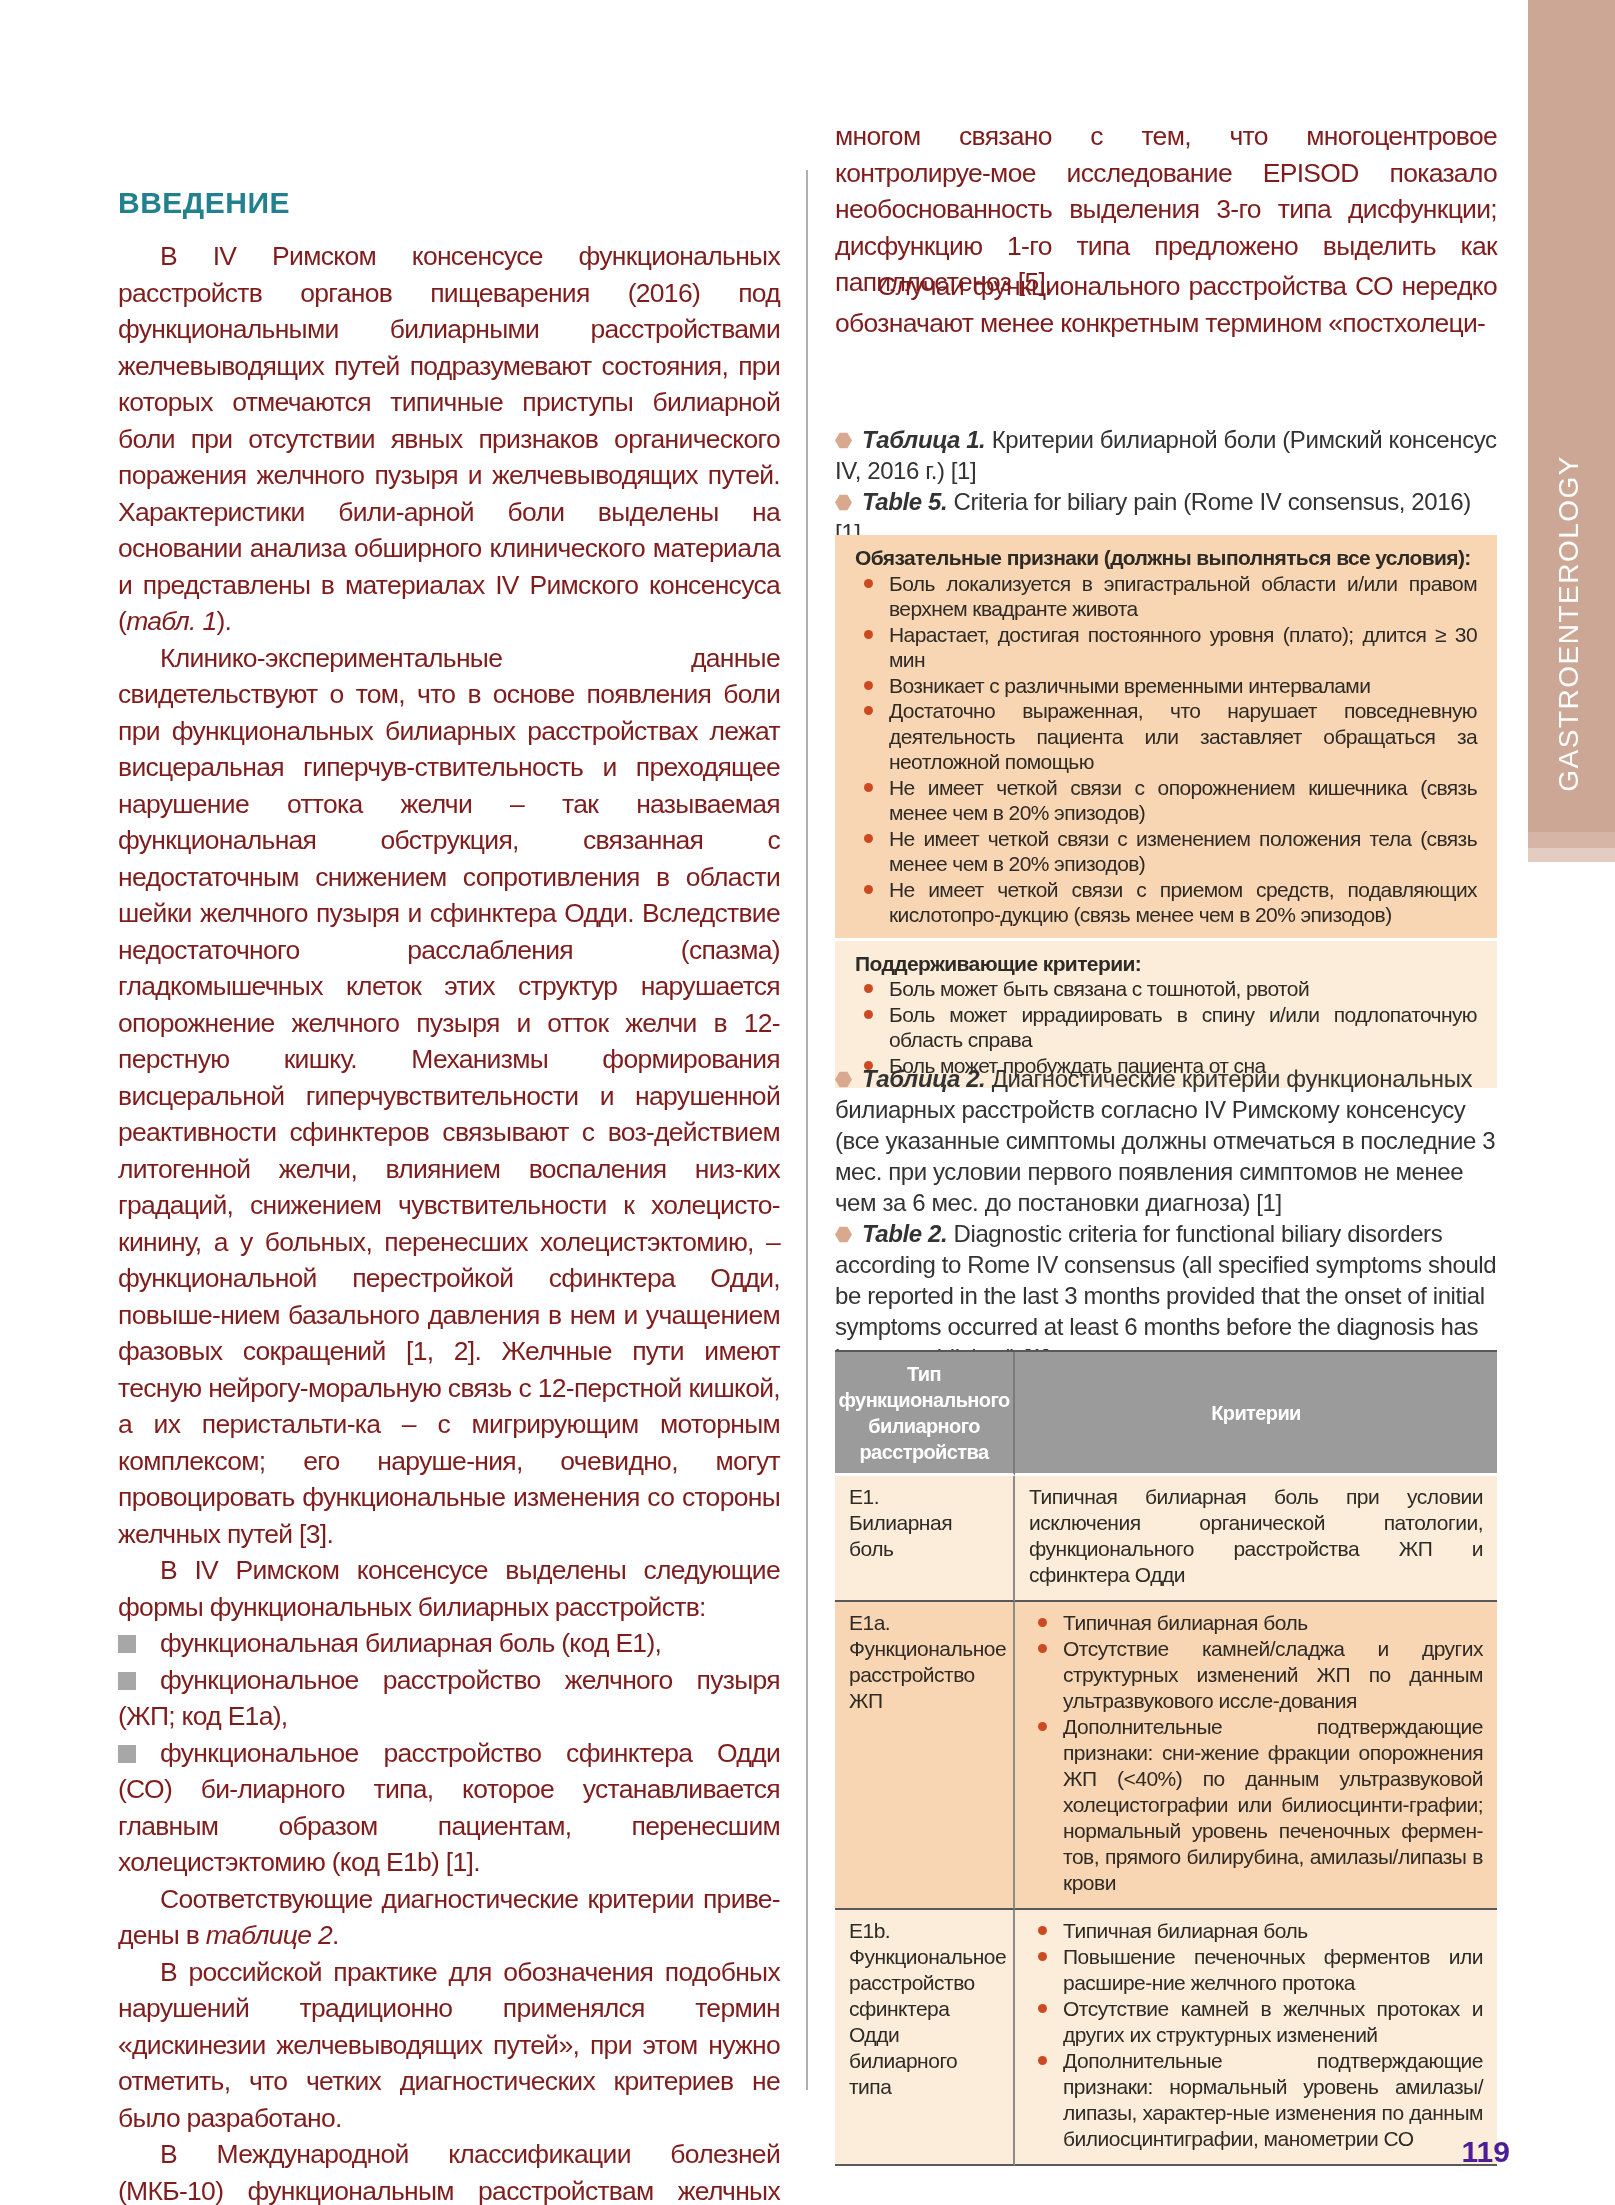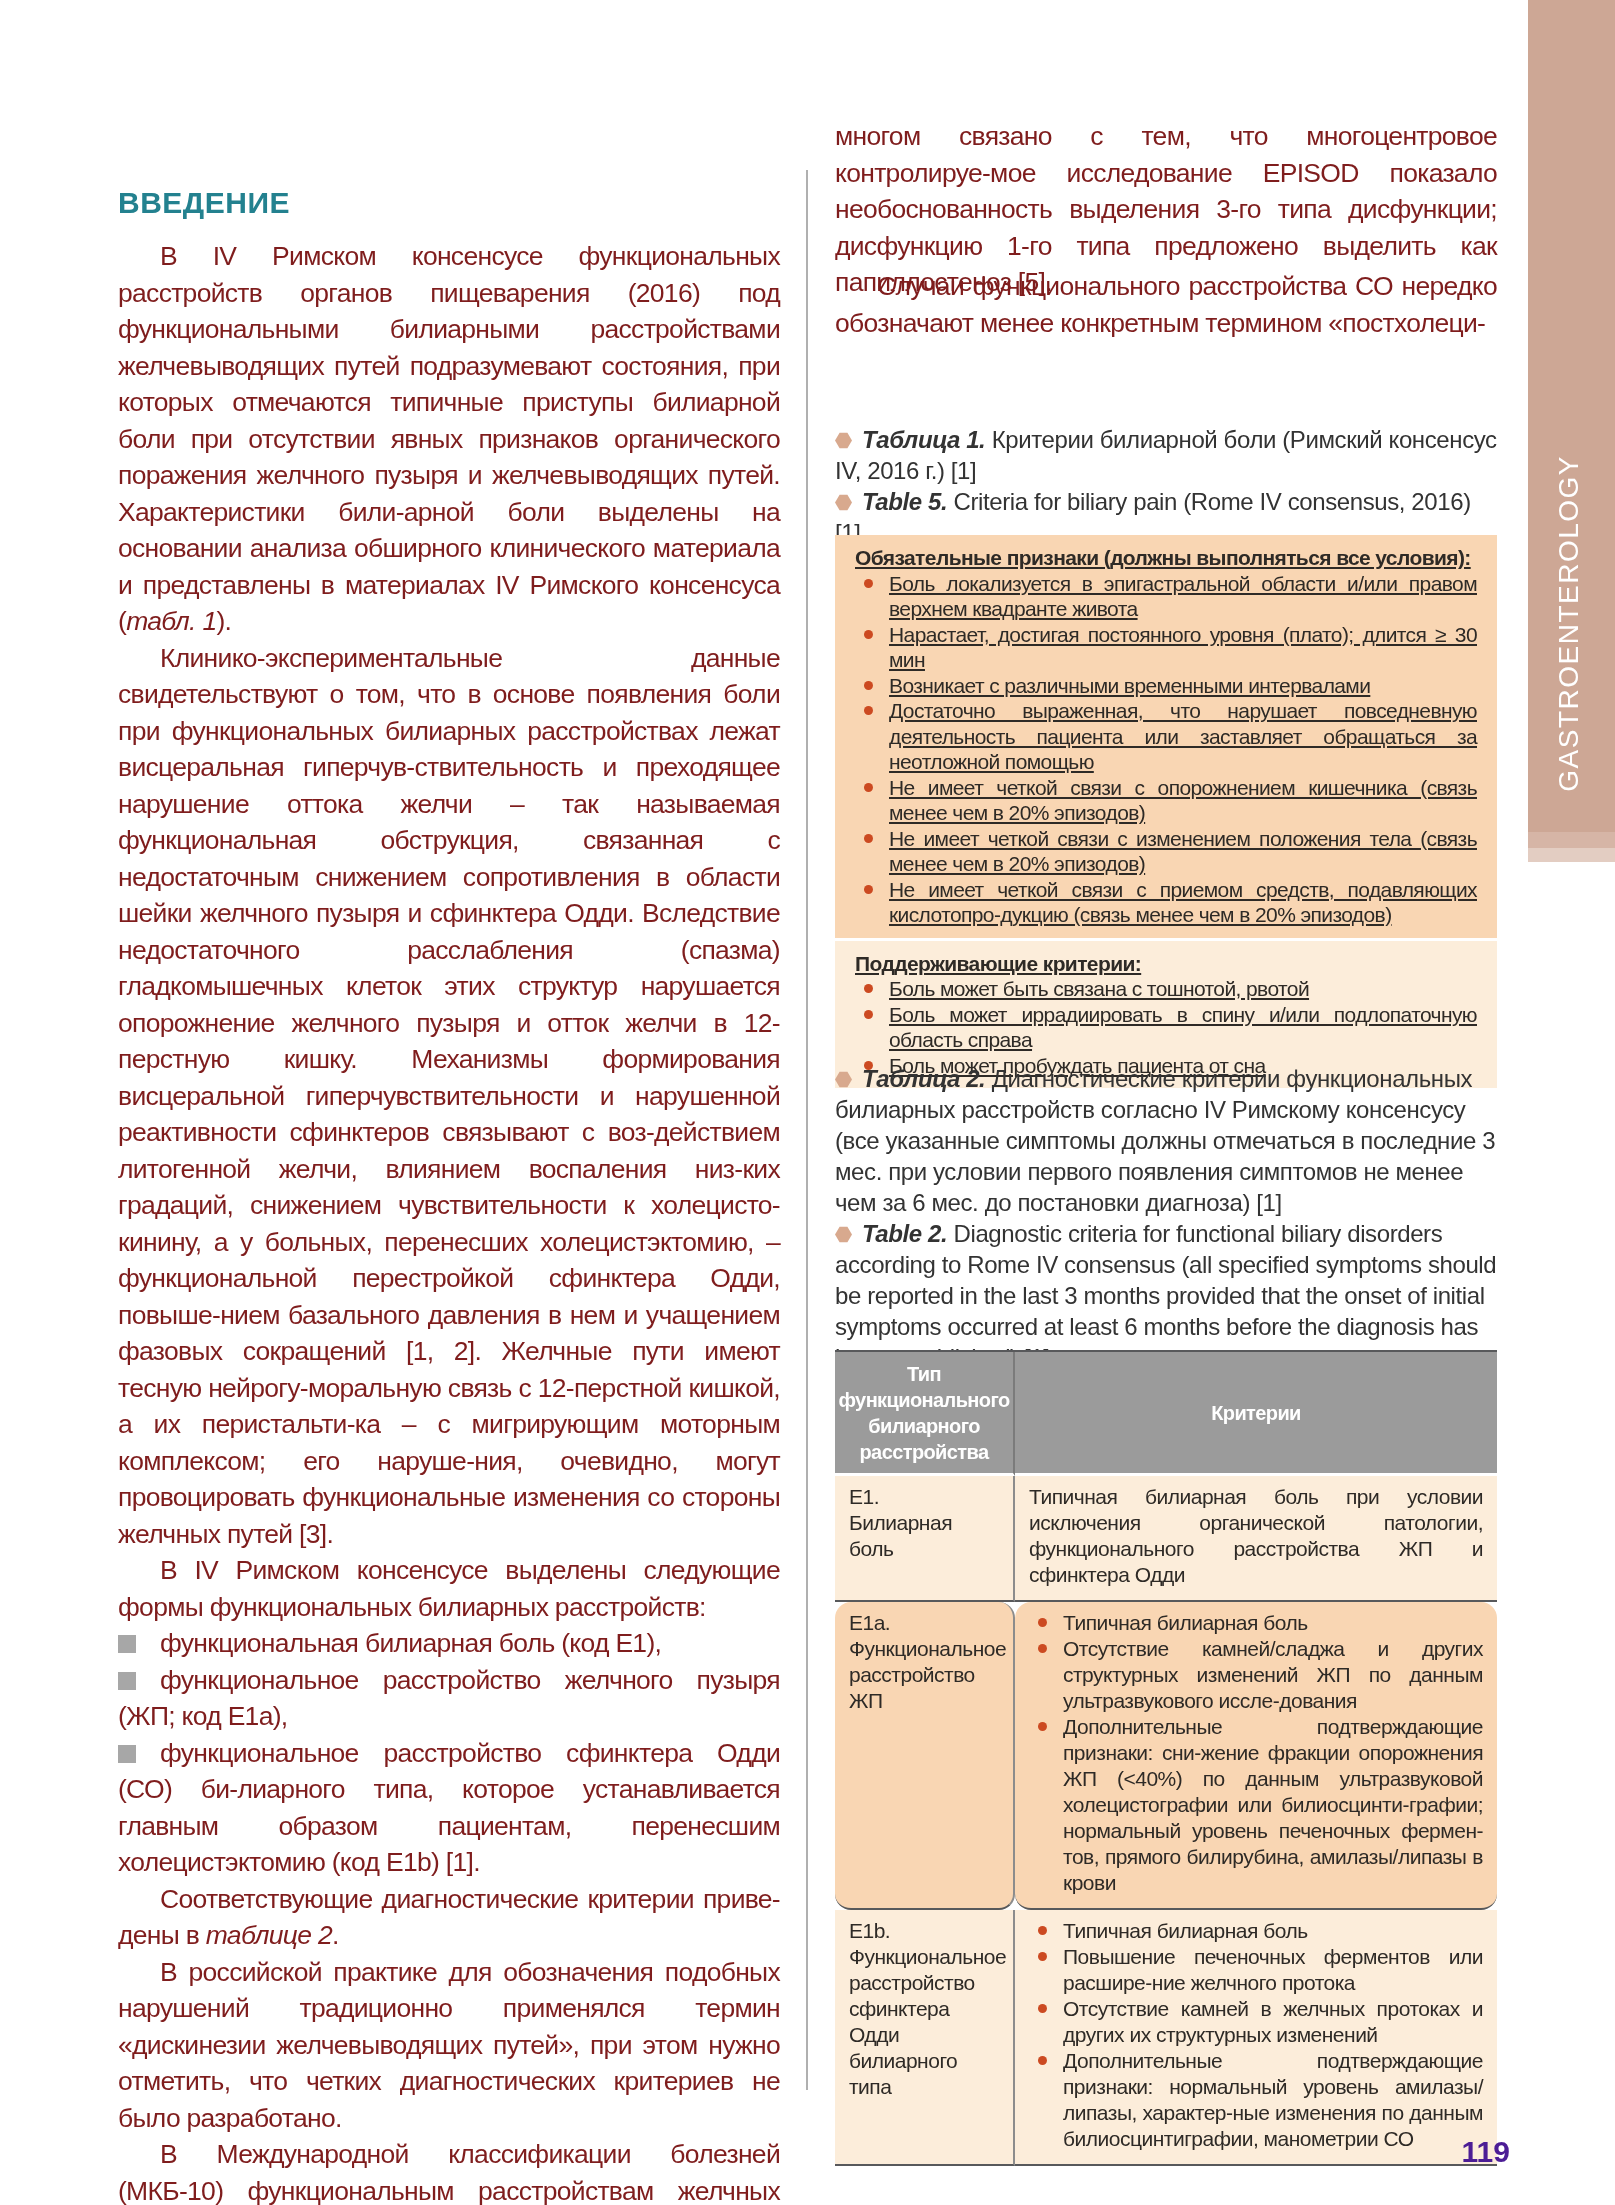--- a/index.html
+++ b/index.html
@@ -37,21 +37,21 @@
   .caption p { margin:0; }
   .cap1 { top:424px; }
   .cap2 { top:1063px; }
   .hex { display:inline-block; width:17px; height:17px; background:#d8a98e; margin-right:10px;
          vertical-align:-1px;
          clip-path:polygon(27% 4%, 73% 4%, 100% 50%, 73% 96%, 27% 96%, 0% 50%); }
   .cap-label { font-weight:bold; font-style:italic; }
   
   .t1box { position:absolute; top:535px; left:0; width:662px; }
   .t1sec { padding:10px 20px; font-size:21px; line-height:25.5px; letter-spacing:-0.6px;
-           color:#2e2a26;text-decoration:underline; }
+           color:#2e2a26; }
   .t1sec.dark { background:#f9d6b3; border-bottom:3px solid #ffffff; }
   .t1sec.light { background:#fcedda; }
   .t1title { margin:0; font-weight:bold; }
   .dotlist { margin:0; padding:0; list-style:none; }
   .dotlist li { position:relative; padding-left:34px; margin:0; text-align:justify; }
   .dotlist li::before { content:""; position:absolute; left:9px; top:8px; width:9px; height:9px;
                         border-radius:50%; background:#cc4a21; }
   
   .t2 { position:absolute; top:1350px; left:0; width:662px;
         display:grid; grid-template-columns:180px 1fr;
@@ -59,21 +59,21 @@
         letter-spacing:-0.5px; color:#2e2a26; }
   .t2h { background:#9b9b9b; color:#ffffff; font-weight:bold; text-align:center;
          display:flex; align-items:center; justify-content:center;
          min-height:124px; padding:4px 10px; box-sizing:border-box;
          border-bottom:3px solid #ffffff; font-size:20px; line-height:26px; letter-spacing:-0.6px; }
   .t2h.c1 { border-right:2px solid #7b7b7b; }
   .t2c { padding:8px 14px 12px 14px; box-sizing:border-box; border-bottom:2px solid #58595b; }
   .t2c.c1 { border-right:2px solid #8c8c8c; }
   .t2c.c2 { text-align:justify; }
   .bg-light { background:#fcedda; }
-  .bg-dark { background:#f9d6b3;border-radius:16px; }
+  .bg-dark { background:#f9d6b3; }
   .t2 .dotlist li::before { top:8px; }
   
   .pagenum { position:absolute; left:1390px; top:2135px; width:120px; text-align:right;
              font-size:30px; font-weight:bold; color:#4c1d95; }
 </style>
 </head>
 <body>
 
 <div class="page">
 

